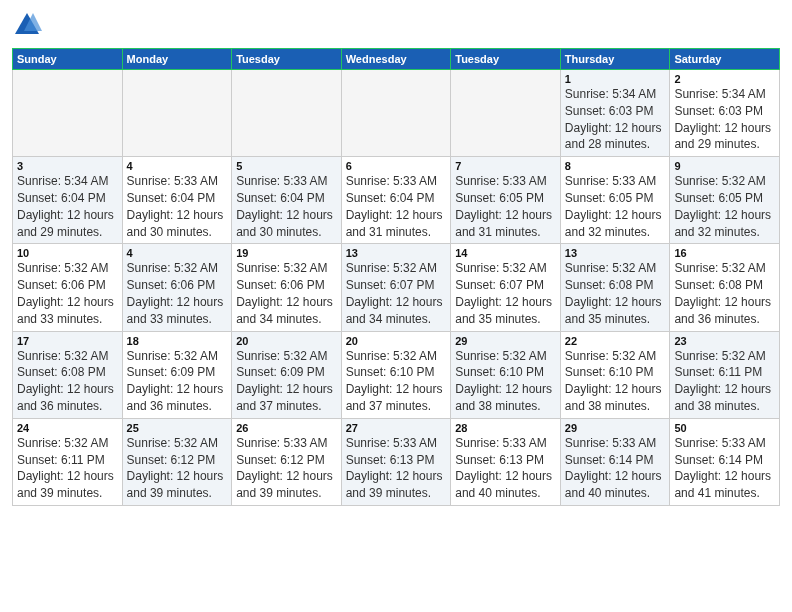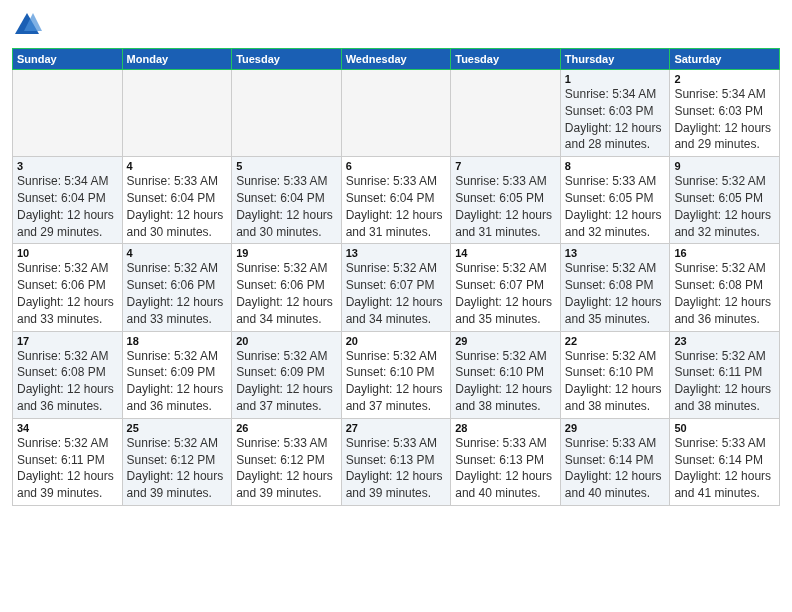--- a/index.html
+++ b/index.html
@@ -293,21 +293,21 @@
           <td class="shaded">
             <span class="day-num">23</span>
             <div class="day-info" style="white-space: pre-line;">Sunrise: 5:32 AM
 Sunset: 6:11 PM
 Daylight: 12 hours
 and 38 minutes.</div>
           </td>
         </tr>
         <tr>
           <td>
-            <span class="day-num">34</span>
+            <span class="day-num">24</span>
             <div class="day-info" style="white-space: pre-line;">Sunrise: 5:32 AM
 Sunset: 6:11 PM
 Daylight: 12 hours
 and 39 minutes.</div>
           </td>
           <td class="shaded">
             <span class="day-num">25</span>
             <div class="day-info" style="white-space: pre-line;">Sunrise: 5:32 AM
 Sunset: 6:12 PM
 Daylight: 12 hours

